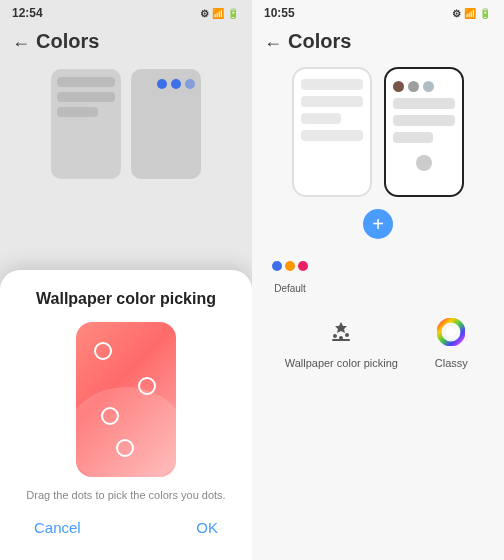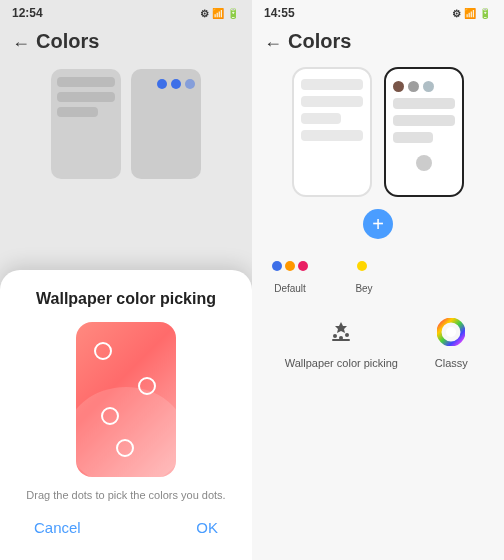--- a/index.html
+++ b/index.html
@@ -217,21 +217,21 @@
       cursor: pointer;
       display: flex;
       align-items: center;
       justify-content: center;
       line-height: 1;
     }
 
     
     .themes-grid {
       display: flex;
-      gap: 22px;
+      gap: 6px;
       padding: 8px 12px;
       overflow-x: auto;
       scrollbar-width: none;
     }
     .theme-item {
       display: flex;
       flex-direction: column;
       align-items: center;
       gap: 4px;
       min-width: 52px;
@@ -340,21 +340,21 @@
     <div class="sheet-actions">
       <button class="sheet-btn">Cancel</button>
       <button class="sheet-btn">OK</button>
     </div>
   </div>
 </div>
 
 <div class="right-panel">
 
   <div class="status-bar">
-    <span class="time">14:55</span>
+    <span class="time">10:55</span>
     <div class="status-icons">
       <span>⚙</span>
       <span>📶</span>
       <span>🔋</span>
     </div>
   </div>
 
   <div class="top-bar">
     <span class="back-arrow">←</span>
     <span class="page-title">Colors</span>
@@ -390,26 +390,20 @@
       <div class="theme-dots">
         <div class="theme-dot" style="background:#3d6fe8;"></div>
         <div class="theme-dot" style="background:#ff9800;"></div>
         <div class="theme-dot" style="background:#e91e63;"></div>
       </div>
       <span class="theme-label">Default</span>
     </div>
 
 
 
-    <div class="theme-item">
-      <div class="theme-dots" style="overflow:hidden; width:30px;">
-        <div class="theme-dot" style="background:#ffd600;"></div>
-      </div>
-      <span class="theme-label">Bey</span>
-    </div>
   </div>
 
   <div class="bottom-options">
     <div class="option-item">
       <div class="option-icon">
         <svg width="28" height="28" viewBox="0 0 28 28" fill="none" xmlns="http://www.w3.org/2000/svg">
           <path d="M14 4 L16 8 L20 8 L17 11 L18 15 L14 13 L10 15 L11 11 L8 8 L12 8 Z" fill="#555"></path>
           <line x1="6" y1="22" x2="22" y2="22" stroke="#555" stroke-width="2" stroke-linecap="round"></line>
           <circle cx="8" cy="18" r="2" fill="#555"></circle>
           <circle cx="14" cy="20" r="2" fill="#555"></circle>

